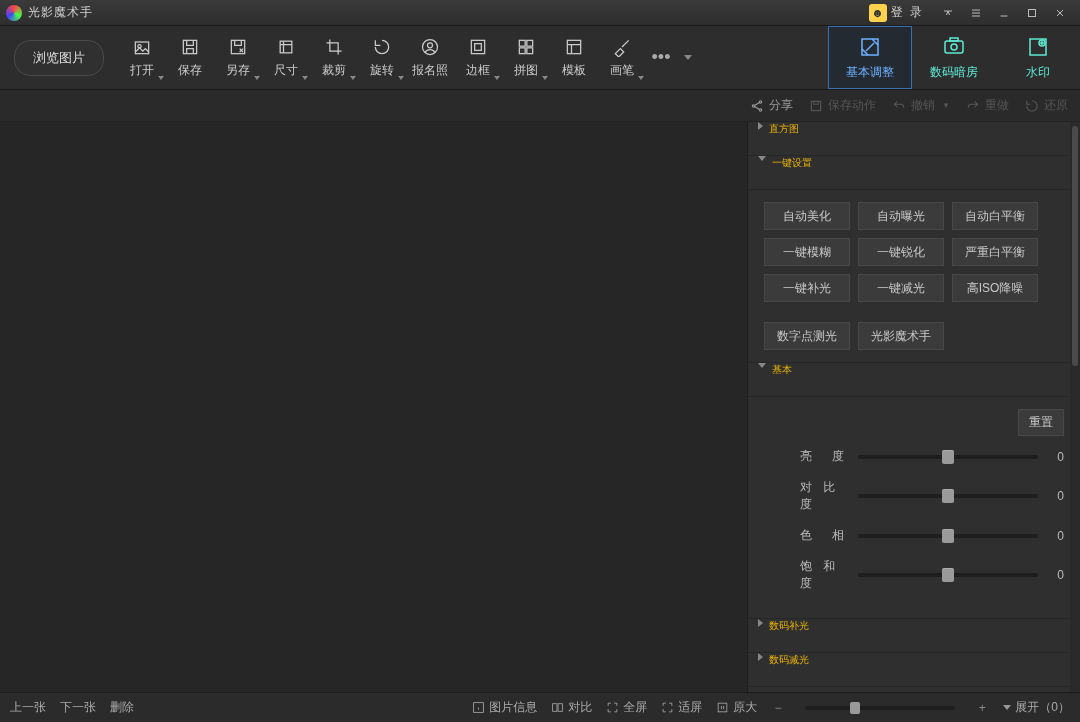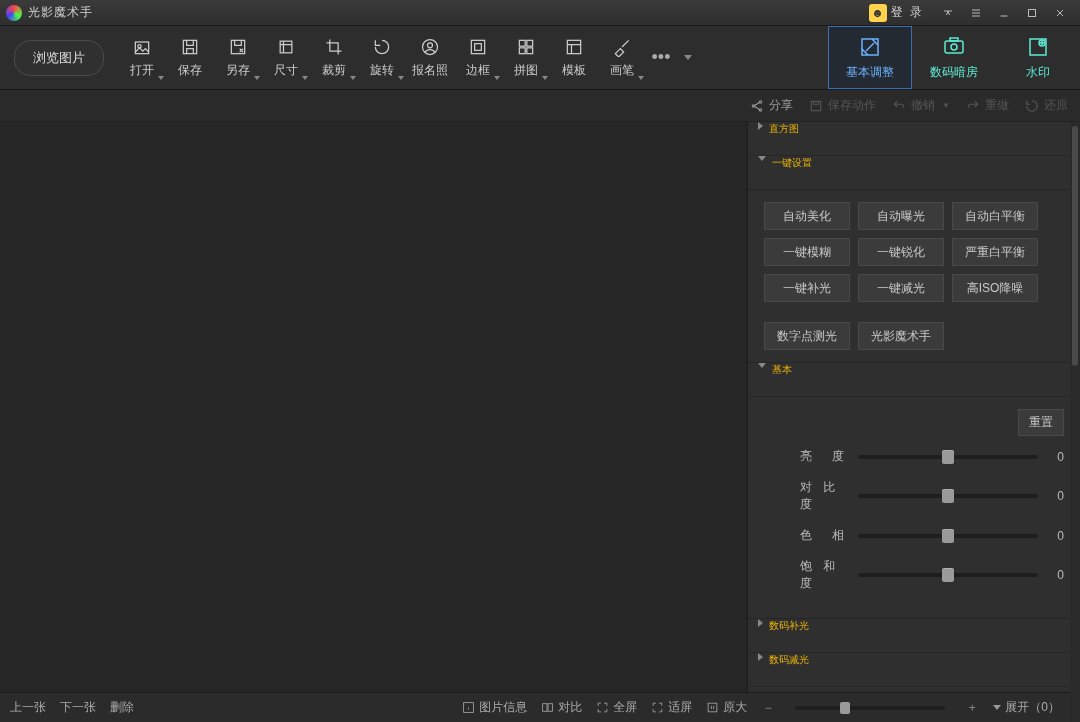--- a/index.html
+++ b/index.html
@@ -60,21 +60,21 @@
 .reset-row { display:flex; justify-content:flex-end; margin-bottom:12px; }
 .reset-btn { padding:4px 10px; background:#3b3b3b; border:1px solid #484848; font-size:12px; color:#c8c8c8; cursor:pointer; }
 
 .slider-row { display:flex; align-items:center; gap:10px; margin-bottom:14px; font-size:12px; color:#bbb;margin-left:36px; }
 .slider-row .lbl { width:48px; letter-spacing:4px; }
 .slider-row .track { flex:1; height:4px; background:#1e1e1e; position:relative; border-radius:2px; }
 .slider-row .thumb { position:absolute; top:-5px; left:50%; width:12px; height:14px; background:#9a9a9a; border-radius:2px; transform:translateX(-50%); cursor:pointer; box-shadow: inset 0 1px 0 rgba(255,255,255,0.2); }
 .slider-row .val { width:16px; text-align:right; color:#bbb; }
 
 
-.bottombar { position:absolute; bottom:0; left:0; right:10px; height:30px; background:#2b2b2b; border-top:1px solid #1c1c1c; display:flex; align-items:center; padding:0 10px; gap:14px; font-size:12px; color:#aaa; }
+.bottombar { position:absolute; bottom:0; left:0; right:0; height:30px; background:#2b2b2b; border-top:1px solid #1c1c1c; display:flex; align-items:center; padding:0 10px; gap:14px; font-size:12px; color:#aaa; }
 .bottombar .bbtn { cursor:pointer; }
 .bottombar .flex { flex:1; }
 .bottombar .ibtn { display:flex; align-items:center; gap:4px; cursor:pointer; }
 .bottombar .ibtn svg { width:13px; height:13px; fill:none; stroke:#aaa; stroke-width:1.5; }
 .zoom-slider { width:150px; height:4px; background:#1e1e1e; position:relative; border-radius:2px; margin:0 6px; }
 .zoom-slider .thumb { position:absolute; top:-4px; left:30%; width:10px; height:12px; background:#9a9a9a; border-radius:2px; cursor:pointer; }
 .zoom-btn { width:14px; text-align:center; cursor:pointer; color:#888; }
 .expand { display:flex; align-items:center; gap:4px; cursor:pointer; }
 .expand::before { content:""; width:0; height:0; border-left:4px solid transparent; border-right:4px solid transparent; border-top:5px solid #999; }
 

